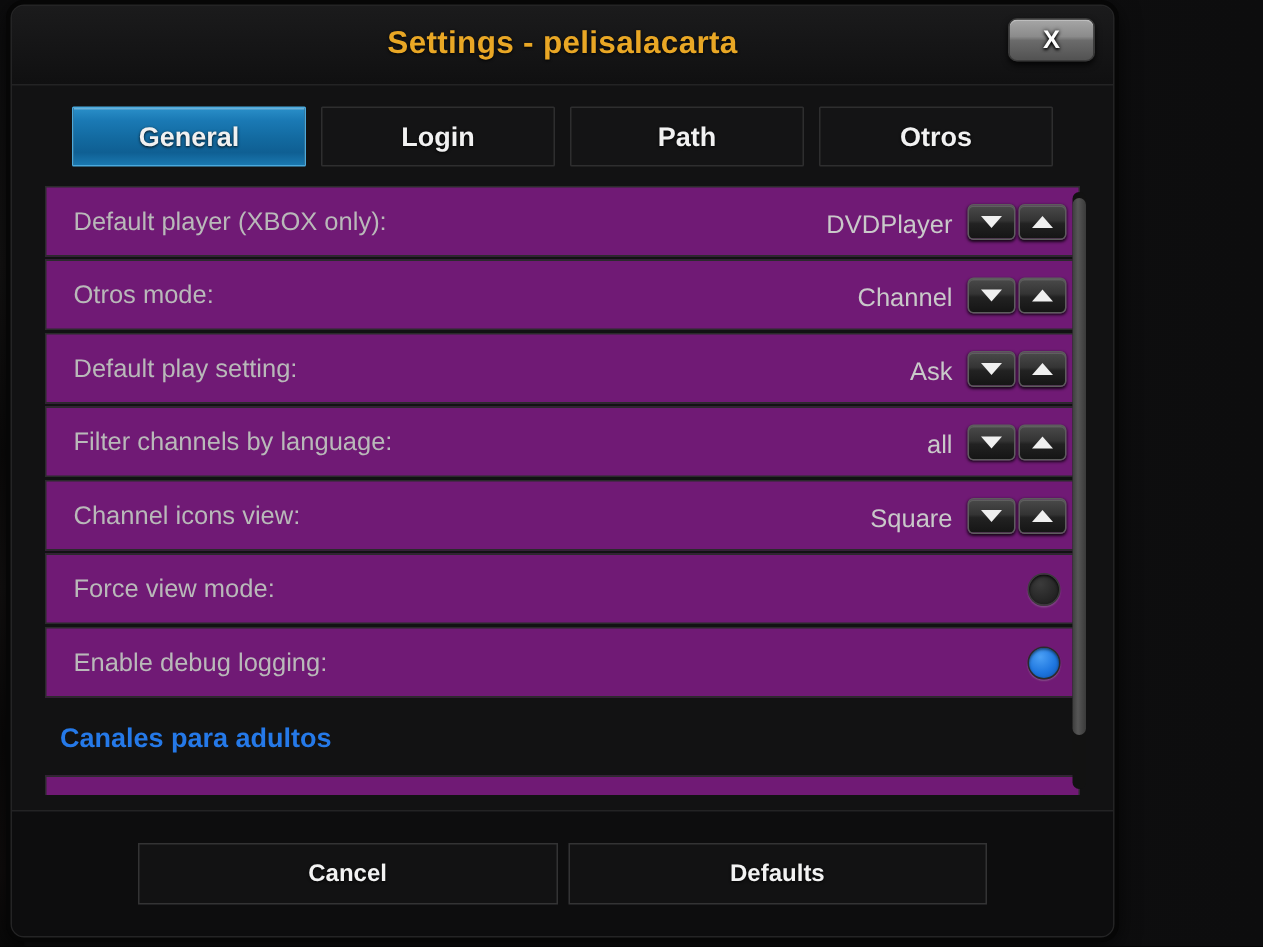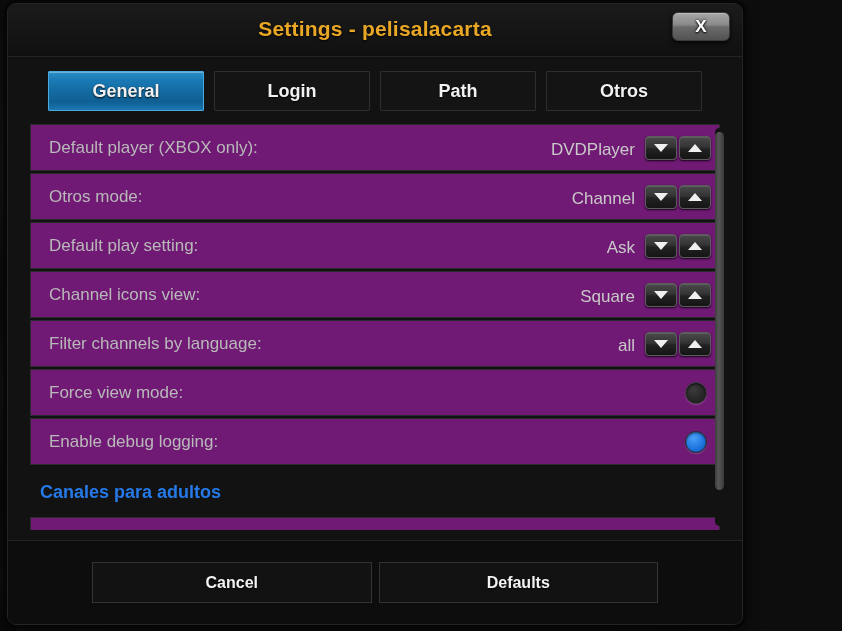--- a/index.html
+++ b/index.html
@@ -318,37 +318,37 @@
                 <div class="spin-btn">
                   <div class="arrow-down"></div>
                 </div>
                 <div class="spin-btn">
                   <div class="arrow-up"></div>
                 </div>
               </div>
             </div>
           </div>
           <div class="row">
+            <div class="row-label">Filter channels by language:</div>
+            <div class="row-right">
+              <div class="row-value">all</div>
+              <div class="spinner">
+                <div class="spin-btn">
+                  <div class="arrow-down"></div>
+                </div>
+                <div class="spin-btn">
+                  <div class="arrow-up"></div>
+                </div>
+              </div>
+            </div>
+          </div>
+          <div class="row">
             <div class="row-label">Channel icons view:</div>
             <div class="row-right">
               <div class="row-value">Square</div>
-              <div class="spinner">
-                <div class="spin-btn">
-                  <div class="arrow-down"></div>
-                </div>
-                <div class="spin-btn">
-                  <div class="arrow-up"></div>
-                </div>
-              </div>
-            </div>
-          </div>
-          <div class="row">
-            <div class="row-label">Filter channels by language:</div>
-            <div class="row-right">
-              <div class="row-value">all</div>
               <div class="spinner">
                 <div class="spin-btn">
                   <div class="arrow-down"></div>
                 </div>
                 <div class="spin-btn">
                   <div class="arrow-up"></div>
                 </div>
               </div>
             </div>
           </div>

